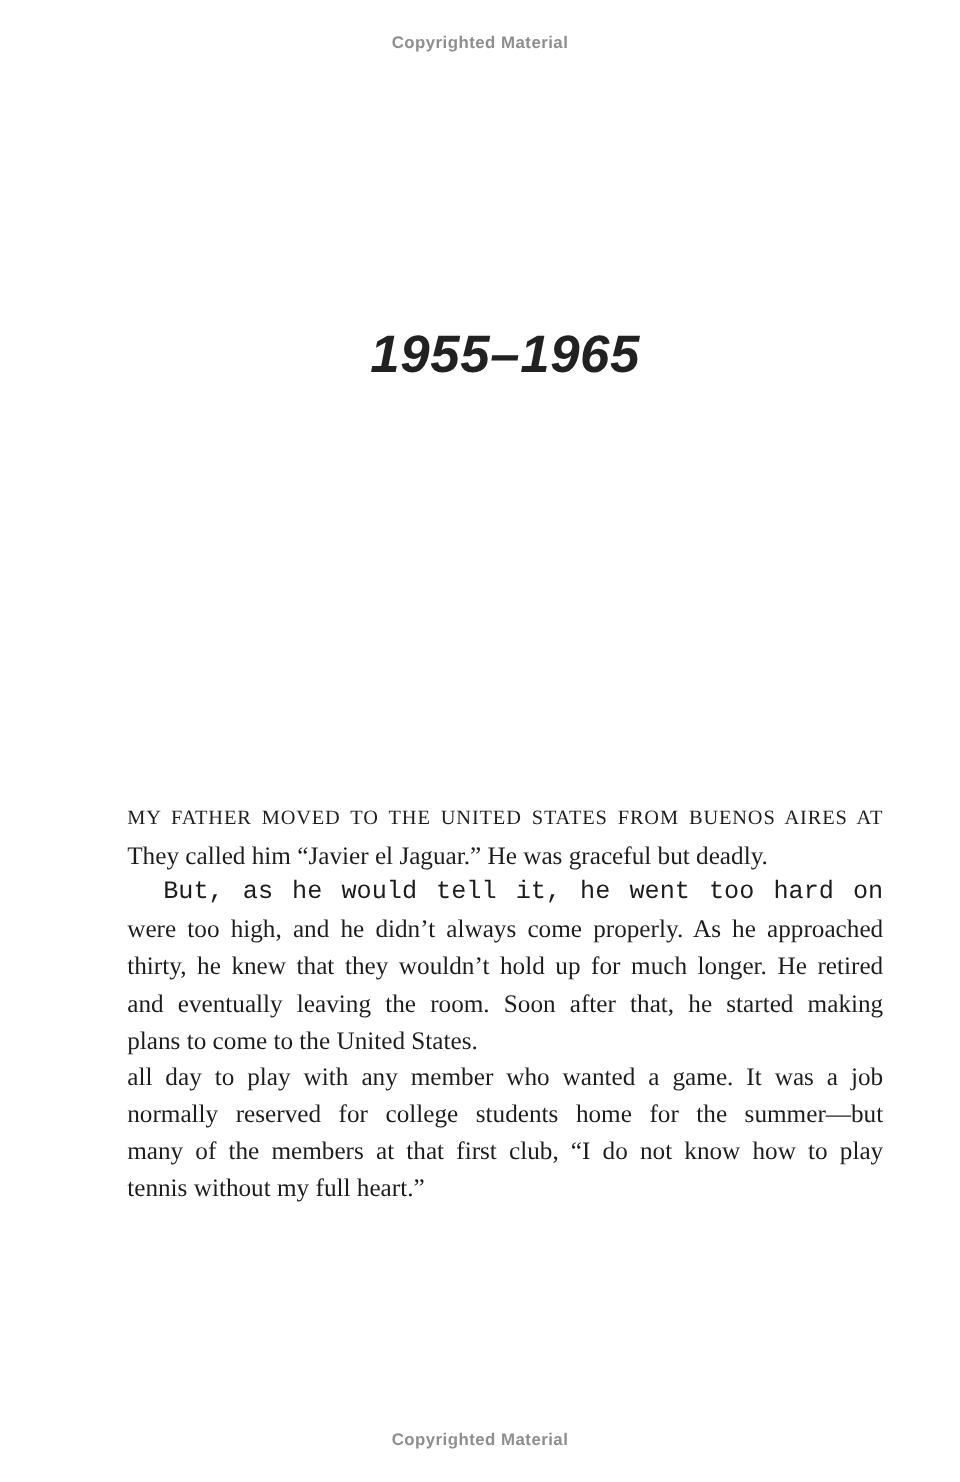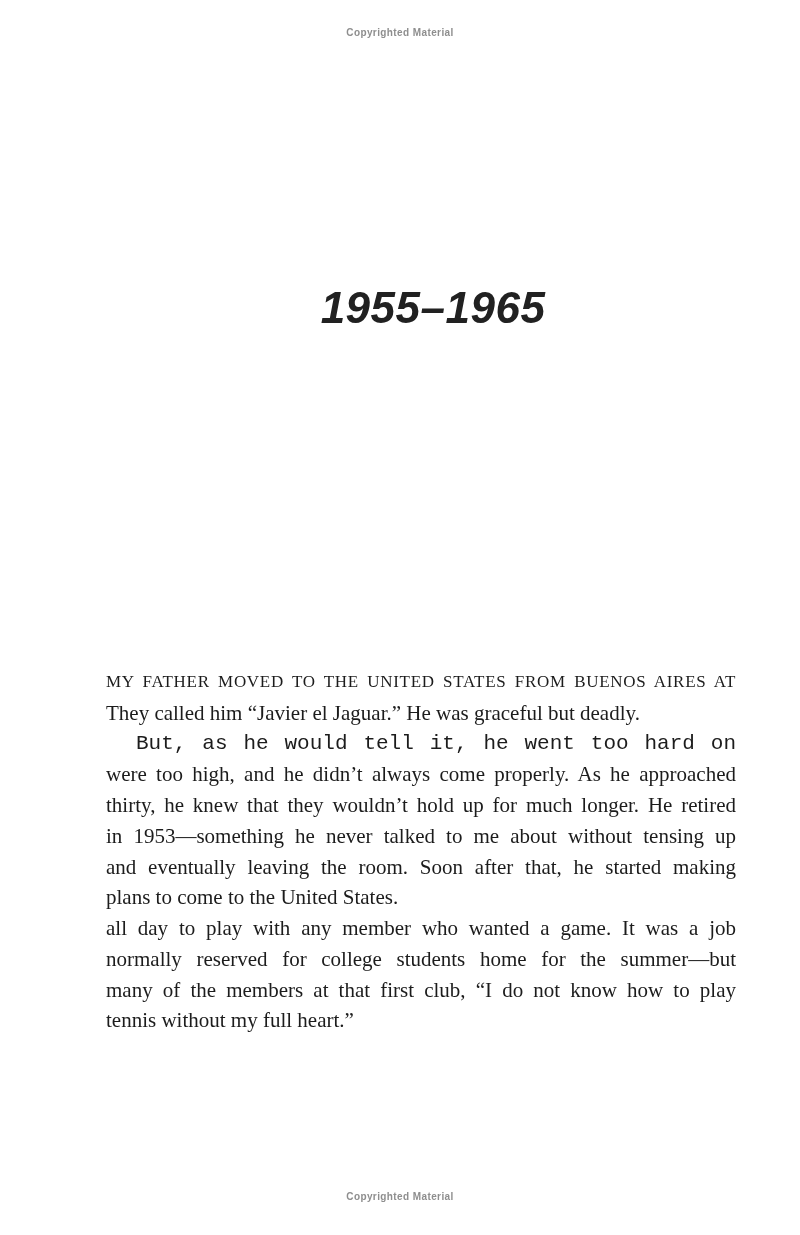--- a/index.html
+++ b/index.html
@@ -16,33 +16,33 @@
     overflow: hidden;
     font-family: "Liberation Serif", serif;
   }
   .notice {
     position: absolute;
     left: 0;
     width: 100%;
     text-align: center;
     font-family: "Liberation Sans", sans-serif;
     font-weight: 700;
-    font-size: 10px;
+    font-size: 14px;
     letter-spacing: 0.4px;
     color: #8e8e8e;
   }
   .notice.top { top: 27px; }
   .notice.bottom { top: 1191px; }
 
   .chapter-title {
     position: absolute;
     left: 106px;
     width: 630px;
     top: 272px;
-    margin: 12px;
+    margin: 0;
     text-align: center;
     font-family: "Liberation Sans", sans-serif;
     font-style: italic;
     font-weight: 700;
     font-size: 44px;
     line-height: 48px;
     letter-spacing: 0.5px;
     color: #212121;
   }
 
@@ -85,21 +85,20 @@
 
     <div class="paragraph">
       <div class="line smallcaps">MY FATHER MOVED TO THE UNITED STATES FROM BUENOS AIRES AT AGE</div>
       <div class="line last">They called him “Javier el Jaguar.” He was graceful but deadly.</div>
     </div>
 
     <div class="paragraph">
       <div class="line indent">But, as he would tell it, he went too hard on his knees. His jumps</div>
       <div class="line">were too high, and he didn’t always come properly. As he approached</div>
       <div class="line">thirty, he knew that they wouldn’t hold up for much longer. He retired</div>
-      <div class="line">in 1953—something he never talked to me about without tensing up</div>
       <div class="line">and eventually leaving the room. Soon after that, he started making</div>
       <div class="line last">plans to come to the United States.</div>
     </div>
 
     <div class="paragraph">
       <div class="line">all day to play with any member who wanted a game. It was a job</div>
       <div class="line">normally reserved for college students home for the summer—but</div>
       <div class="line">many of the members at that first club, “I do not know how to play</div>
       <div class="line last">tennis without my full heart.”</div>
     </div>

